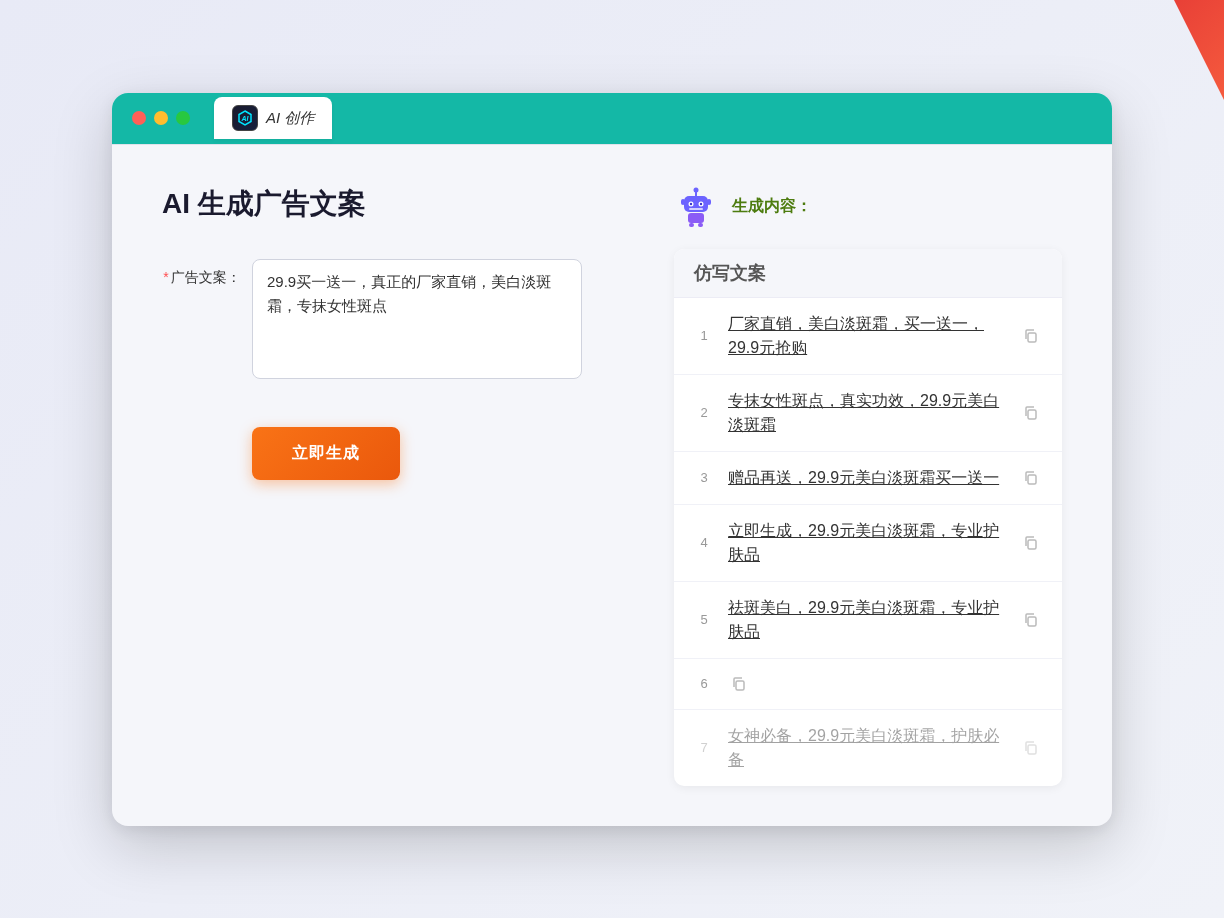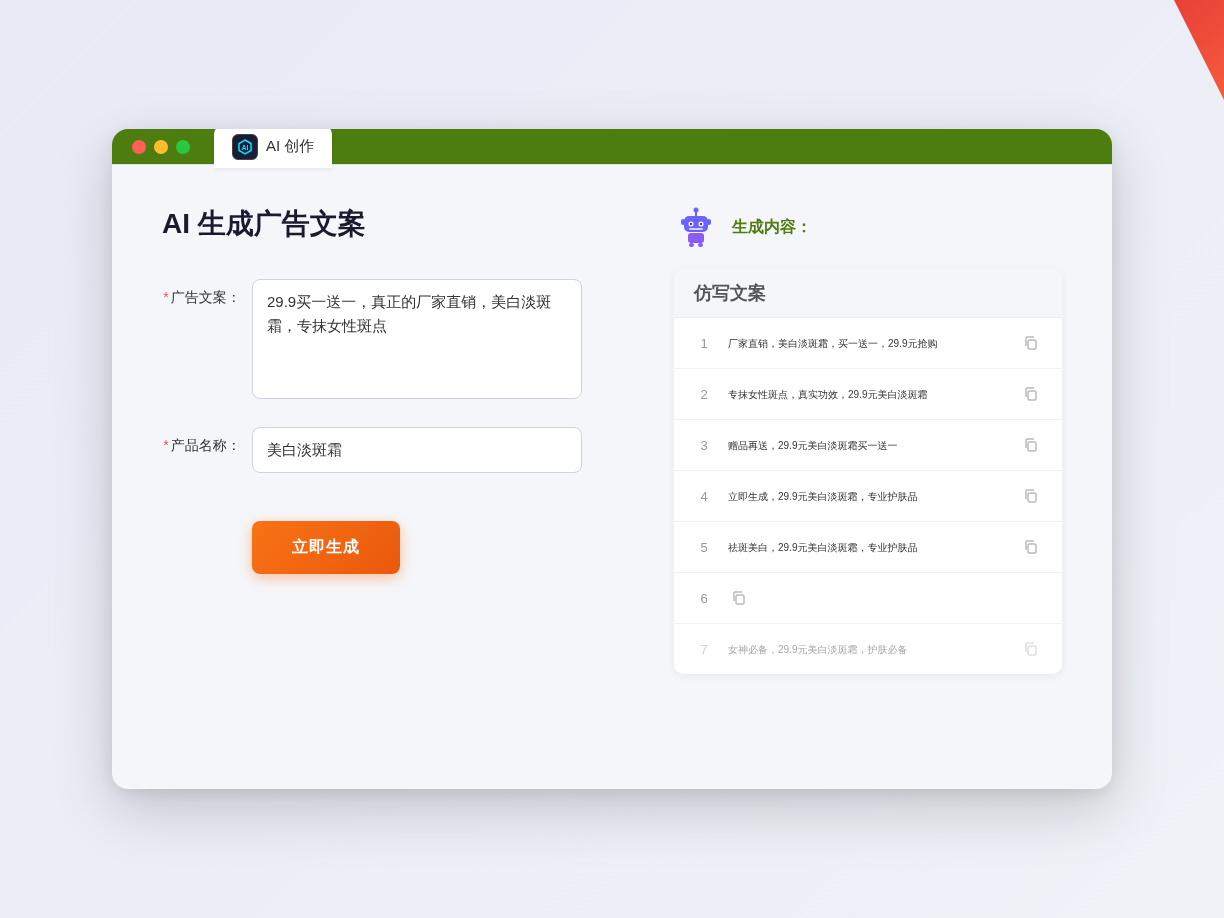--- a/index.html
+++ b/index.html
@@ -42,27 +42,28 @@
       border-radius: 16px;
       box-shadow: 0 20px 60px rgba(0,0,0,0.18), 0 4px 16px rgba(0,0,0,0.08);
       width: 1000px;
       min-height: 660px;
       overflow: hidden;
       position: relative;
     }
 
     
     .titlebar {
-      background: #4d7c0f;
-      height: 36px;
+      background: #14b8a6;
+      height: 52px;
       display: flex;
       align-items: center;
       padding: 0 20px;
       border-bottom: 1px solid #e0e2ea;
       position: relative;
+      font-style: italic;
     }
 
     .traffic-lights {
       display: flex;
       gap: 8px;
       align-items: center;
     }
     .traffic-light {
       width: 14px;
       height: 14px;
@@ -228,23 +229,24 @@
 
     .row-num {
       font-size: 13px;
       color: #999;
       min-width: 20px;
       text-align: center;
     }
 
     .row-text {
       flex: 1;
-      font-size: 10px;
+      font-size: 16px;
       color: #333;
       line-height: 1.5;
+      text-decoration: underline;
     }
 
     .copy-icon {
       width: 22px;
       height: 22px;
       color: #bbb;
       cursor: pointer;
       flex-shrink: 0;
       display: flex;
       align-items: center;
@@ -288,26 +290,20 @@
 
       
       <div class="form-group">
         <label class="form-label">
           <span class="required-star">*</span><span>广告文案：</span>
         </label>
         <textarea class="form-input" style="">29.9买一送一，真正的厂家直销，美白淡斑霜，专抹女性斑点</textarea>
       </div>
 
       
-      <div class="form-group">
-        <label class="form-label">
-          <span class="required-star">*</span><span>产品名称：</span>
-        </label>
-        <input type="text" class="form-input" value="美白淡斑霜" style="">
-      </div>
 
       
 
       
       <button class="generate-btn">立即生成</button>
     </div>
 
     <div class="right-panel">
       <div class="result-header">
 

